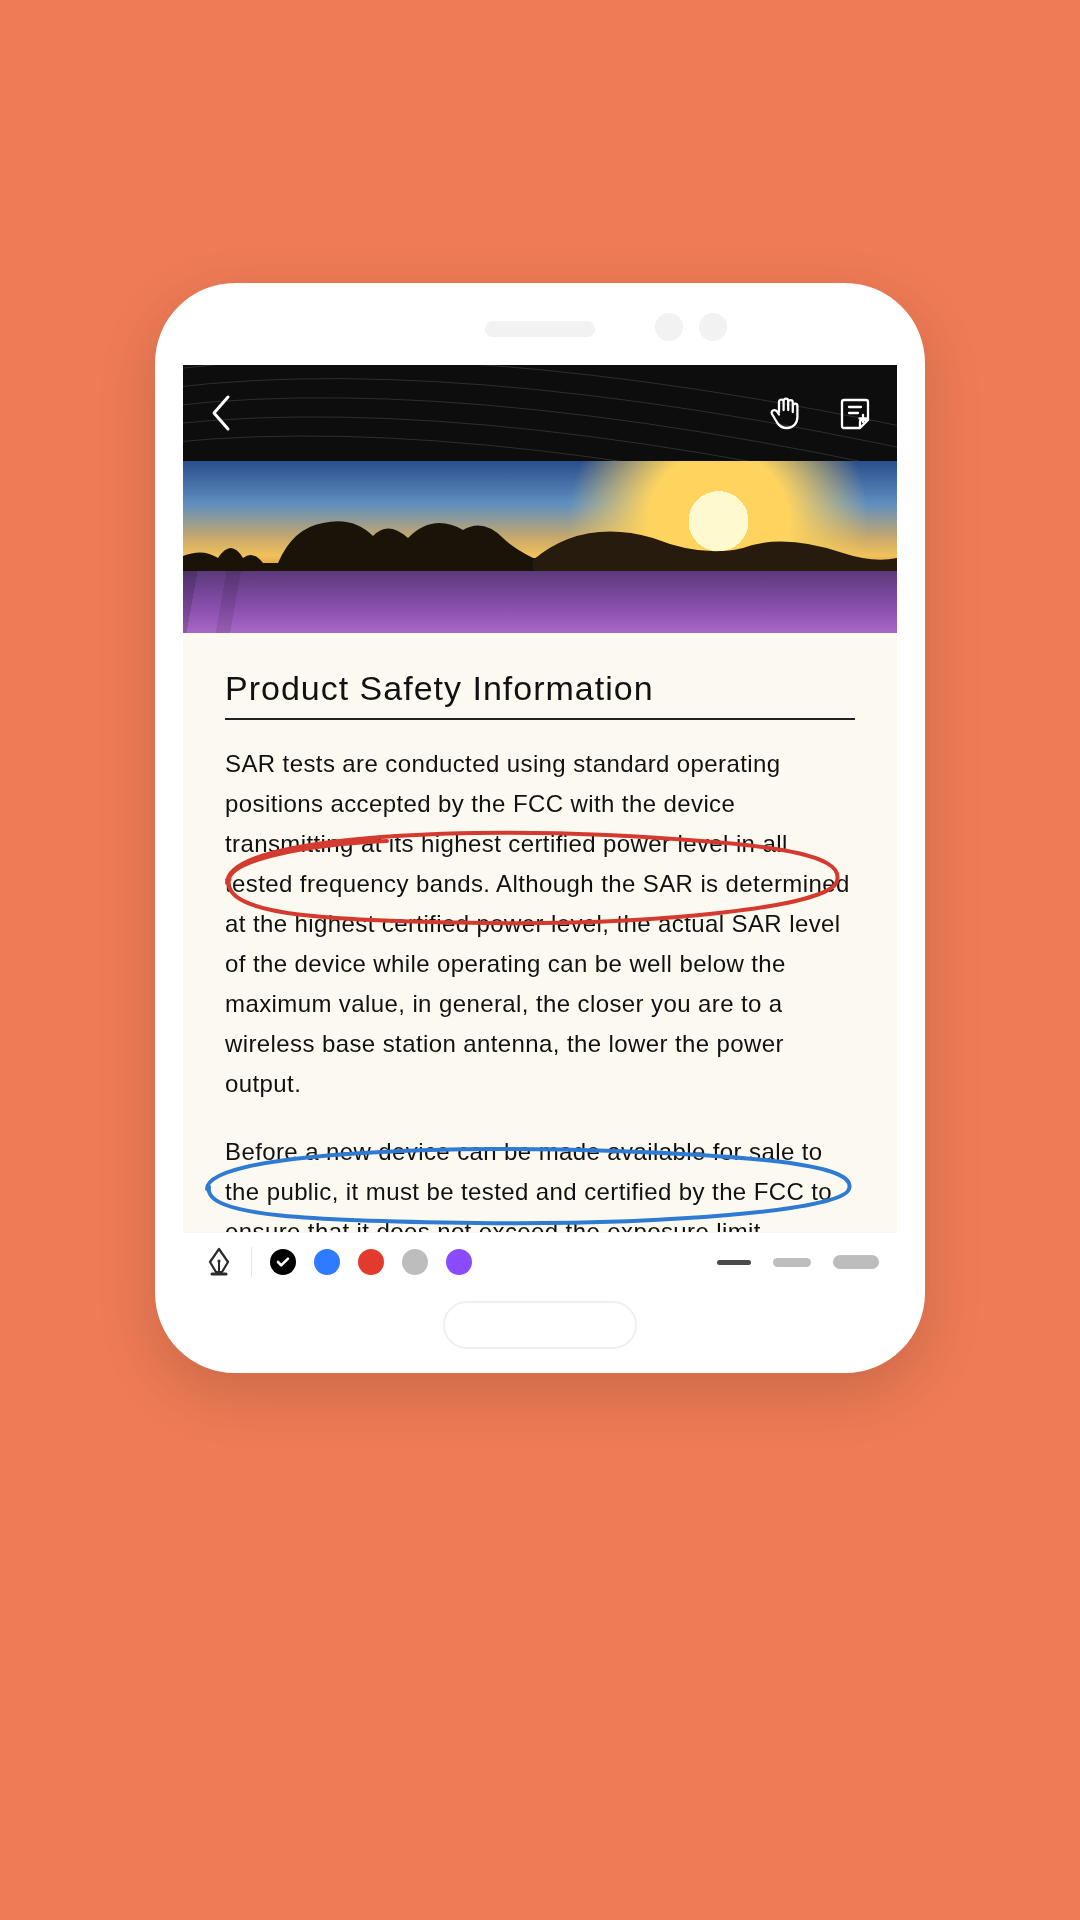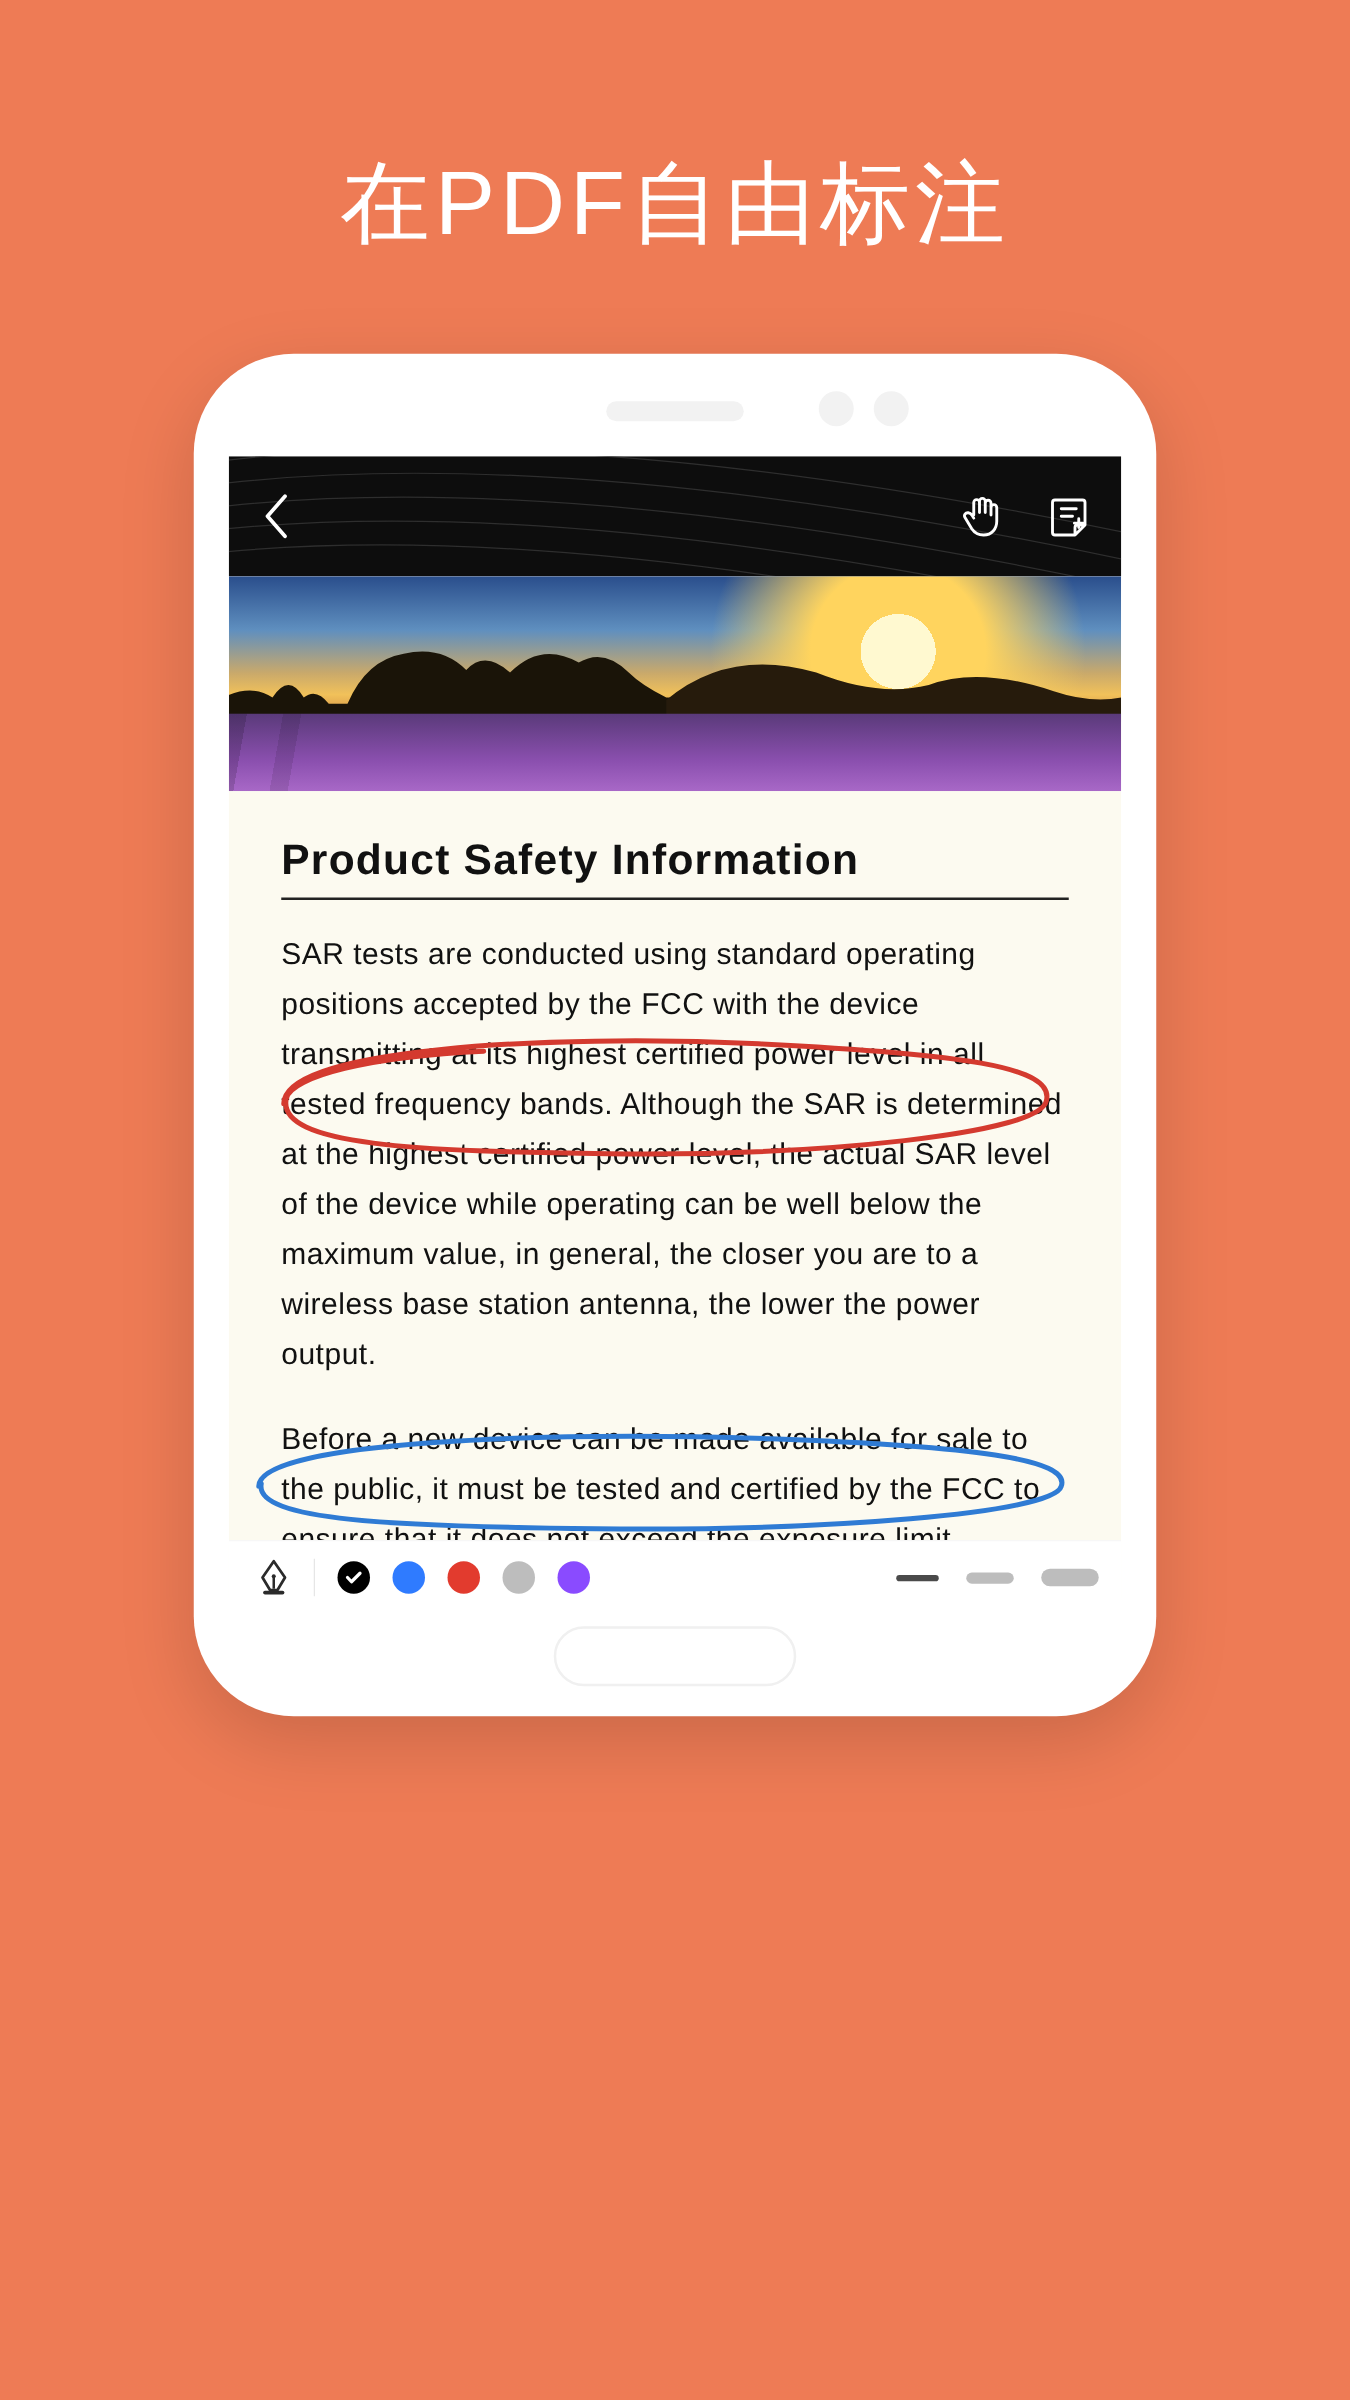--- a/index.html
+++ b/index.html
@@ -24,21 +24,21 @@
   .hero{position:relative;height:172px;overflow:hidden;}
   .hero .sky{position:absolute;inset:0;background:
      radial-gradient(circle at 75% 35%, #fff9d0 0 30px, #ffd45e 30px 70px, rgba(255,180,60,0) 150px),
      linear-gradient(to bottom,#2a4e8c 0%,#5f8fbf 25%,#c9a96b 45%,#f1c15a 55%,#c77b3a 70%,#7a4e8c 100%);}
   .hero .field{position:absolute;left:0;right:0;bottom:0;height:62px;background:
      linear-gradient(100deg,rgba(0,0,0,.15) 0 2%,transparent 2% 6%,rgba(0,0,0,.1) 6% 8%,transparent 8% 100%),
      linear-gradient(to bottom,#5a3a7a,#8a4fae 60%,#a868c7);}
   .hero .trees{position:absolute;left:0;right:0;bottom:55px;height:70px;}
   
   .doc{position:relative;background:#fcfaf0;padding:36px 42px 0 42px;height:610px;overflow:hidden;color:#111;}
-  .doc h1{margin:0 0 10px 0;font-size:34px;font-weight:700;letter-spacing:1px;}
+  .doc h1{margin:0 0 10px 0;font-size:34px;font-weight:400;letter-spacing:1px;}
   .doc hr{border:none;border-top:2px solid #222;margin:0 0 24px 0;}
   .doc .sub{font-size:24px;font-weight:500;margin:0 0 28px 0;letter-spacing:.5px;}
   .doc p{font-size:24px;line-height:40px;letter-spacing:.4px;margin:0 0 28px 0;font-weight:400;}
   
   .anno{position:absolute;pointer-events:none;}
   
   .toolbar{position:absolute;left:0;right:0;bottom:0;height:58px;background:#fff;border-top:1px solid #f7f7f7;display:flex;align-items:center;padding:0 18px;gap:0;}
   .tool-pen{width:36px;height:36px;display:flex;align-items:center;justify-content:center;}
   .tool-div{width:1px;height:30px;background:#e6e6e6;margin:0 18px 0 14px;}
   .swatches{display:flex;gap:18px;align-items:center;}
@@ -47,21 +47,20 @@
   .strokes{display:flex;gap:22px;align-items:center;margin-left:auto;}
   .strk{background:#4a4a4a;border-radius:10px;}
   .s1{width:34px;height:5px;}
   .s2{width:38px;height:9px;background:#bdbdbd;}
   .s3{width:46px;height:14px;background:#bdbdbd;}
 </style>
 </head>
 <body>
 
 <div class="bg">
-  <div class="poster-title">在PDF自由标注</div>
 
   <div class="phone">
     <div class="cam-slot"></div>
     <div class="cam-dot-1"></div>
     <div class="cam-dot-2"></div>
     <div class="home-pill"></div>
 
     <div class="screen">
 
       <div class="app-header">

